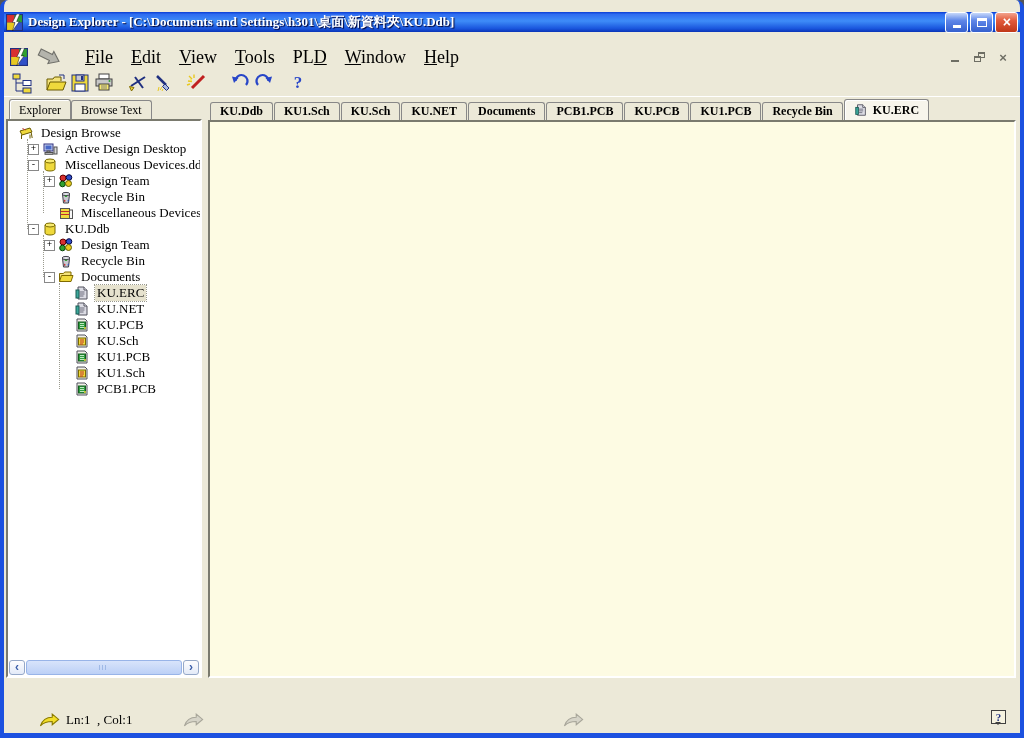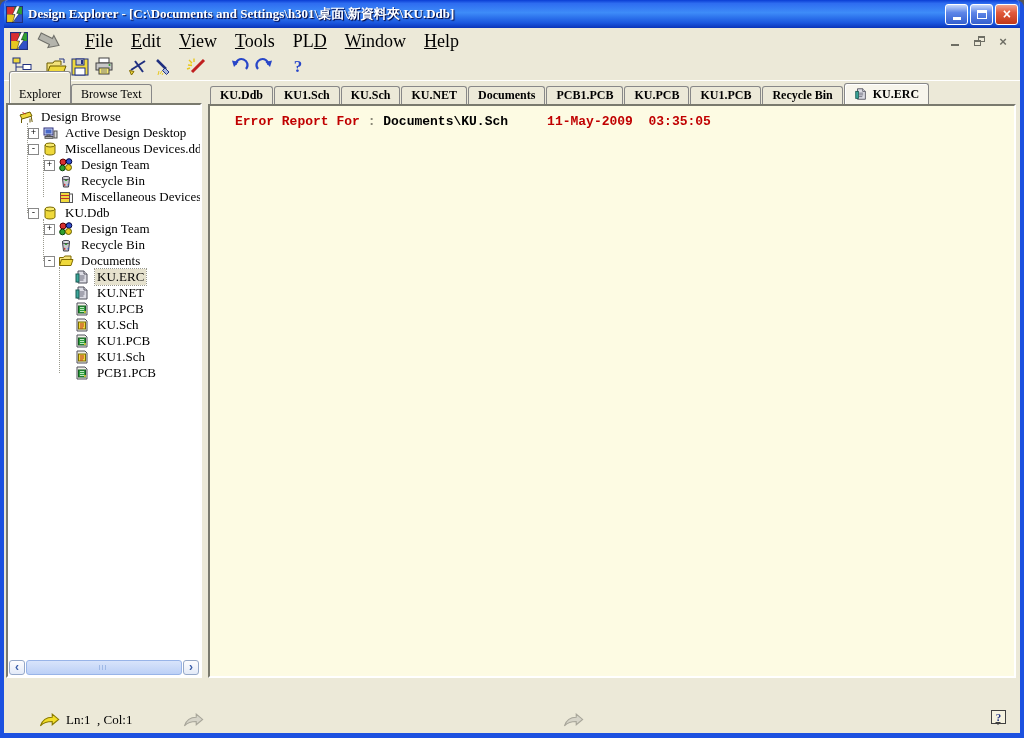--- a/index.html
+++ b/index.html
@@ -7,21 +7,21 @@
   .frame{
     position:relative;width:1024px;height:738px;
     display:flex;flex-direction:column;
     background:#ECE9D8;
     border-left:4px solid #1C51E0;border-right:4px solid #1C51E0;border-bottom:5px solid #1C51E0;
     border-radius:8px 8px 0 0;overflow:hidden;
     font-family:"Liberation Serif","DejaVu Serif",serif;
   }
   
   .titlebar{
-    height:28px;margin:0 -4px;flex:none;
+    height:20px;margin:12px -4px;flex:none;
     background:linear-gradient(180deg,#0A3DD4 0%,#2E6CF0 12%,#3E8CF8 45%,#1A56DE 82%,#0A34B8 100%);
     display:flex;align-items:center;padding:0 6px;color:#fff;
   }
   .titlebar .ticon16{width:17px;height:17px;margin-right:5px;flex:none;}
   .title-text{font-weight:bold;font-size:13px;white-space:nowrap;overflow:hidden;flex:1;
     text-shadow:1px 1px 1px #003;}
   .tb-btn{width:23px;height:21px;margin-left:2px;border:1px solid #fff;border-radius:3px;
     background:linear-gradient(180deg,#C6D8FA,#5E86E8 40%,#3560CE);
     display:flex;align-items:center;justify-content:center;flex:none;cursor:default;}
   .tb-btn.close{background:linear-gradient(180deg,#F2A38C,#E25A3C 40%,#C03818);}
@@ -47,21 +47,21 @@
   .tool{width:24px;height:24px;display:flex;align-items:center;justify-content:center;flex:none;}
   .tsep{width:10px;flex:none;}
   .qmark{color:#2846C8;font-weight:bold;font-size:17px;font-family:"Liberation Serif",serif;}
   
   .client{flex:1;display:flex;gap:6px;padding:2px 4px 5px 2px;min-height:0;}
   
   .left-panel{width:196px;flex:none;display:flex;flex-direction:column;}
   .panel-tabs{height:20px;display:flex;align-items:flex-end;padding-left:3px;flex:none;}
   .ptab{border:1px solid #888;border-bottom:none;border-radius:3px 3px 0 0;background:#ECE9D8;
     padding:2px 9px 1px;font-size:12px;position:relative;top:0;cursor:default;}
-  .ptab.active{background:#ECE9D8;z-index:2;padding-top:15px;box-shadow:inset 1px 1px 0 #fff;}
+  .ptab.active{background:#ECE9D8;z-index:2;padding-top:3px;box-shadow:inset 1px 1px 0 #fff;}
   .tree-box{flex:1;display:flex;flex-direction:column;background:#fff;
     border:2px solid;border-color:#7A7A6E #FFF #FFF #7A7A6E;min-height:0;}
   .tree{flex:1;position:relative;overflow:hidden;font-size:13px;padding:4px 0 0 6px;}
   .vline{position:absolute;border-left:1px dotted #9a9a8e;width:0;}
   .trow{height:16px;display:flex;align-items:center;white-space:nowrap;cursor:default;}
   .trow.l0{padding-left:4px;}
   .trow.l1{padding-left:14px;}
   .trow.l2{padding-left:30px;}
   .trow.l3{padding-left:46px;}
   .exp{width:11px;height:11px;flex:none;border:1px solid #888;background:#fff;
@@ -488,21 +488,21 @@
               <svg viewBox="0 0 16 16" width="14" height="14">
                 <path d="M4 2h6l3 3v9H4z" fill="#DCDCE4" stroke="#50505C"></path>
                 <path d="M10 2v3h3" fill="#F4F4F8" stroke="#50505C"></path>
                 <path d="M5.5 7h5M5.5 9h5M5.5 11h4" stroke="#6A6A7A"></path>
                 <rect x="2" y="5" width="3" height="8" fill="#3CA89C" stroke="#1A5C54"></rect>
               </svg>
             </span>
           <span>KU.ERC</span>
         </span>
       </div>
-      <div class="content-box"><div class="report-header"><span class="kw">Error Report For</span><span class="sep"> : </span><span class="blacktxt">Documents\KU.Sch</span><span>     </span><span class="kw">11-May-2009  03:35:05</span></div></div>
+      <div class="content-box"></div>
     </div>
   </div>
 
   <div class="statusbar">
     <span class="status-arrow">
       <svg viewBox="0 0 20 14" width="22" height="15">
           <path d="M2 12C4 6 9 4 13 4V1l6 5-6 5V8C9 8 5 9 2 12z" fill="#F2DE2A" stroke="#8A7A00"></path>
         </svg>
     </span>
     <span class="lncol">Ln:1  , Col:1</span>

